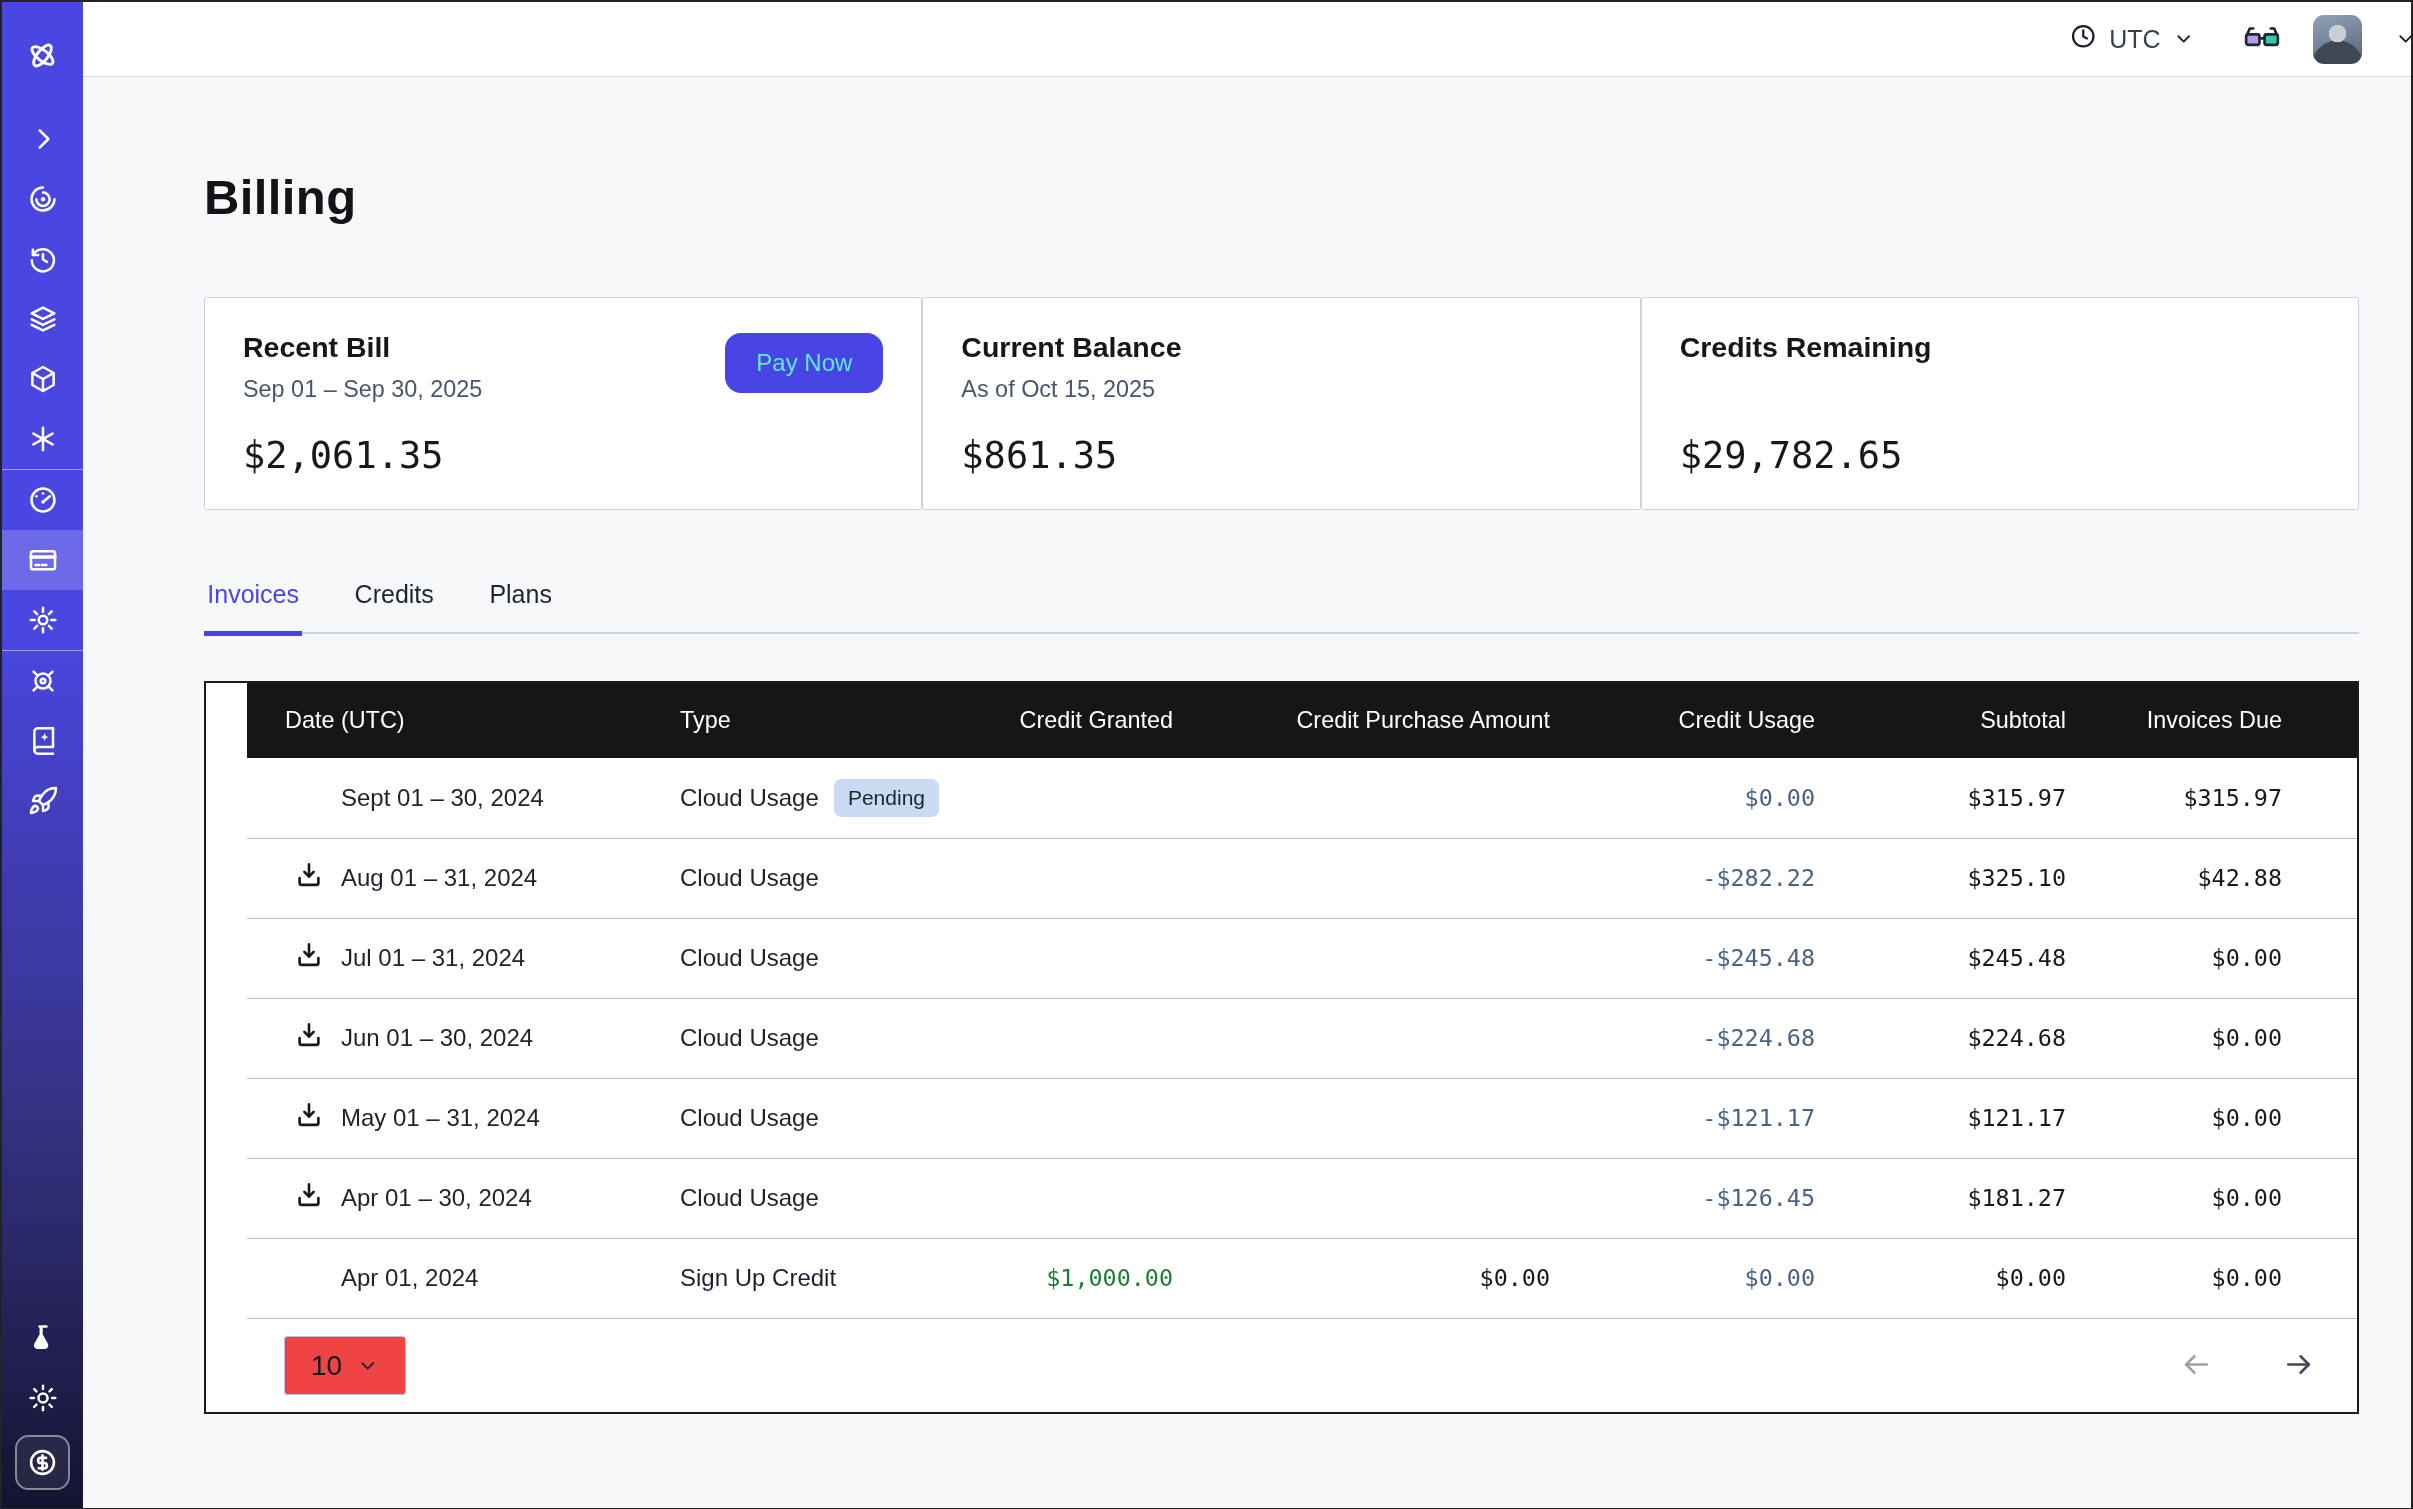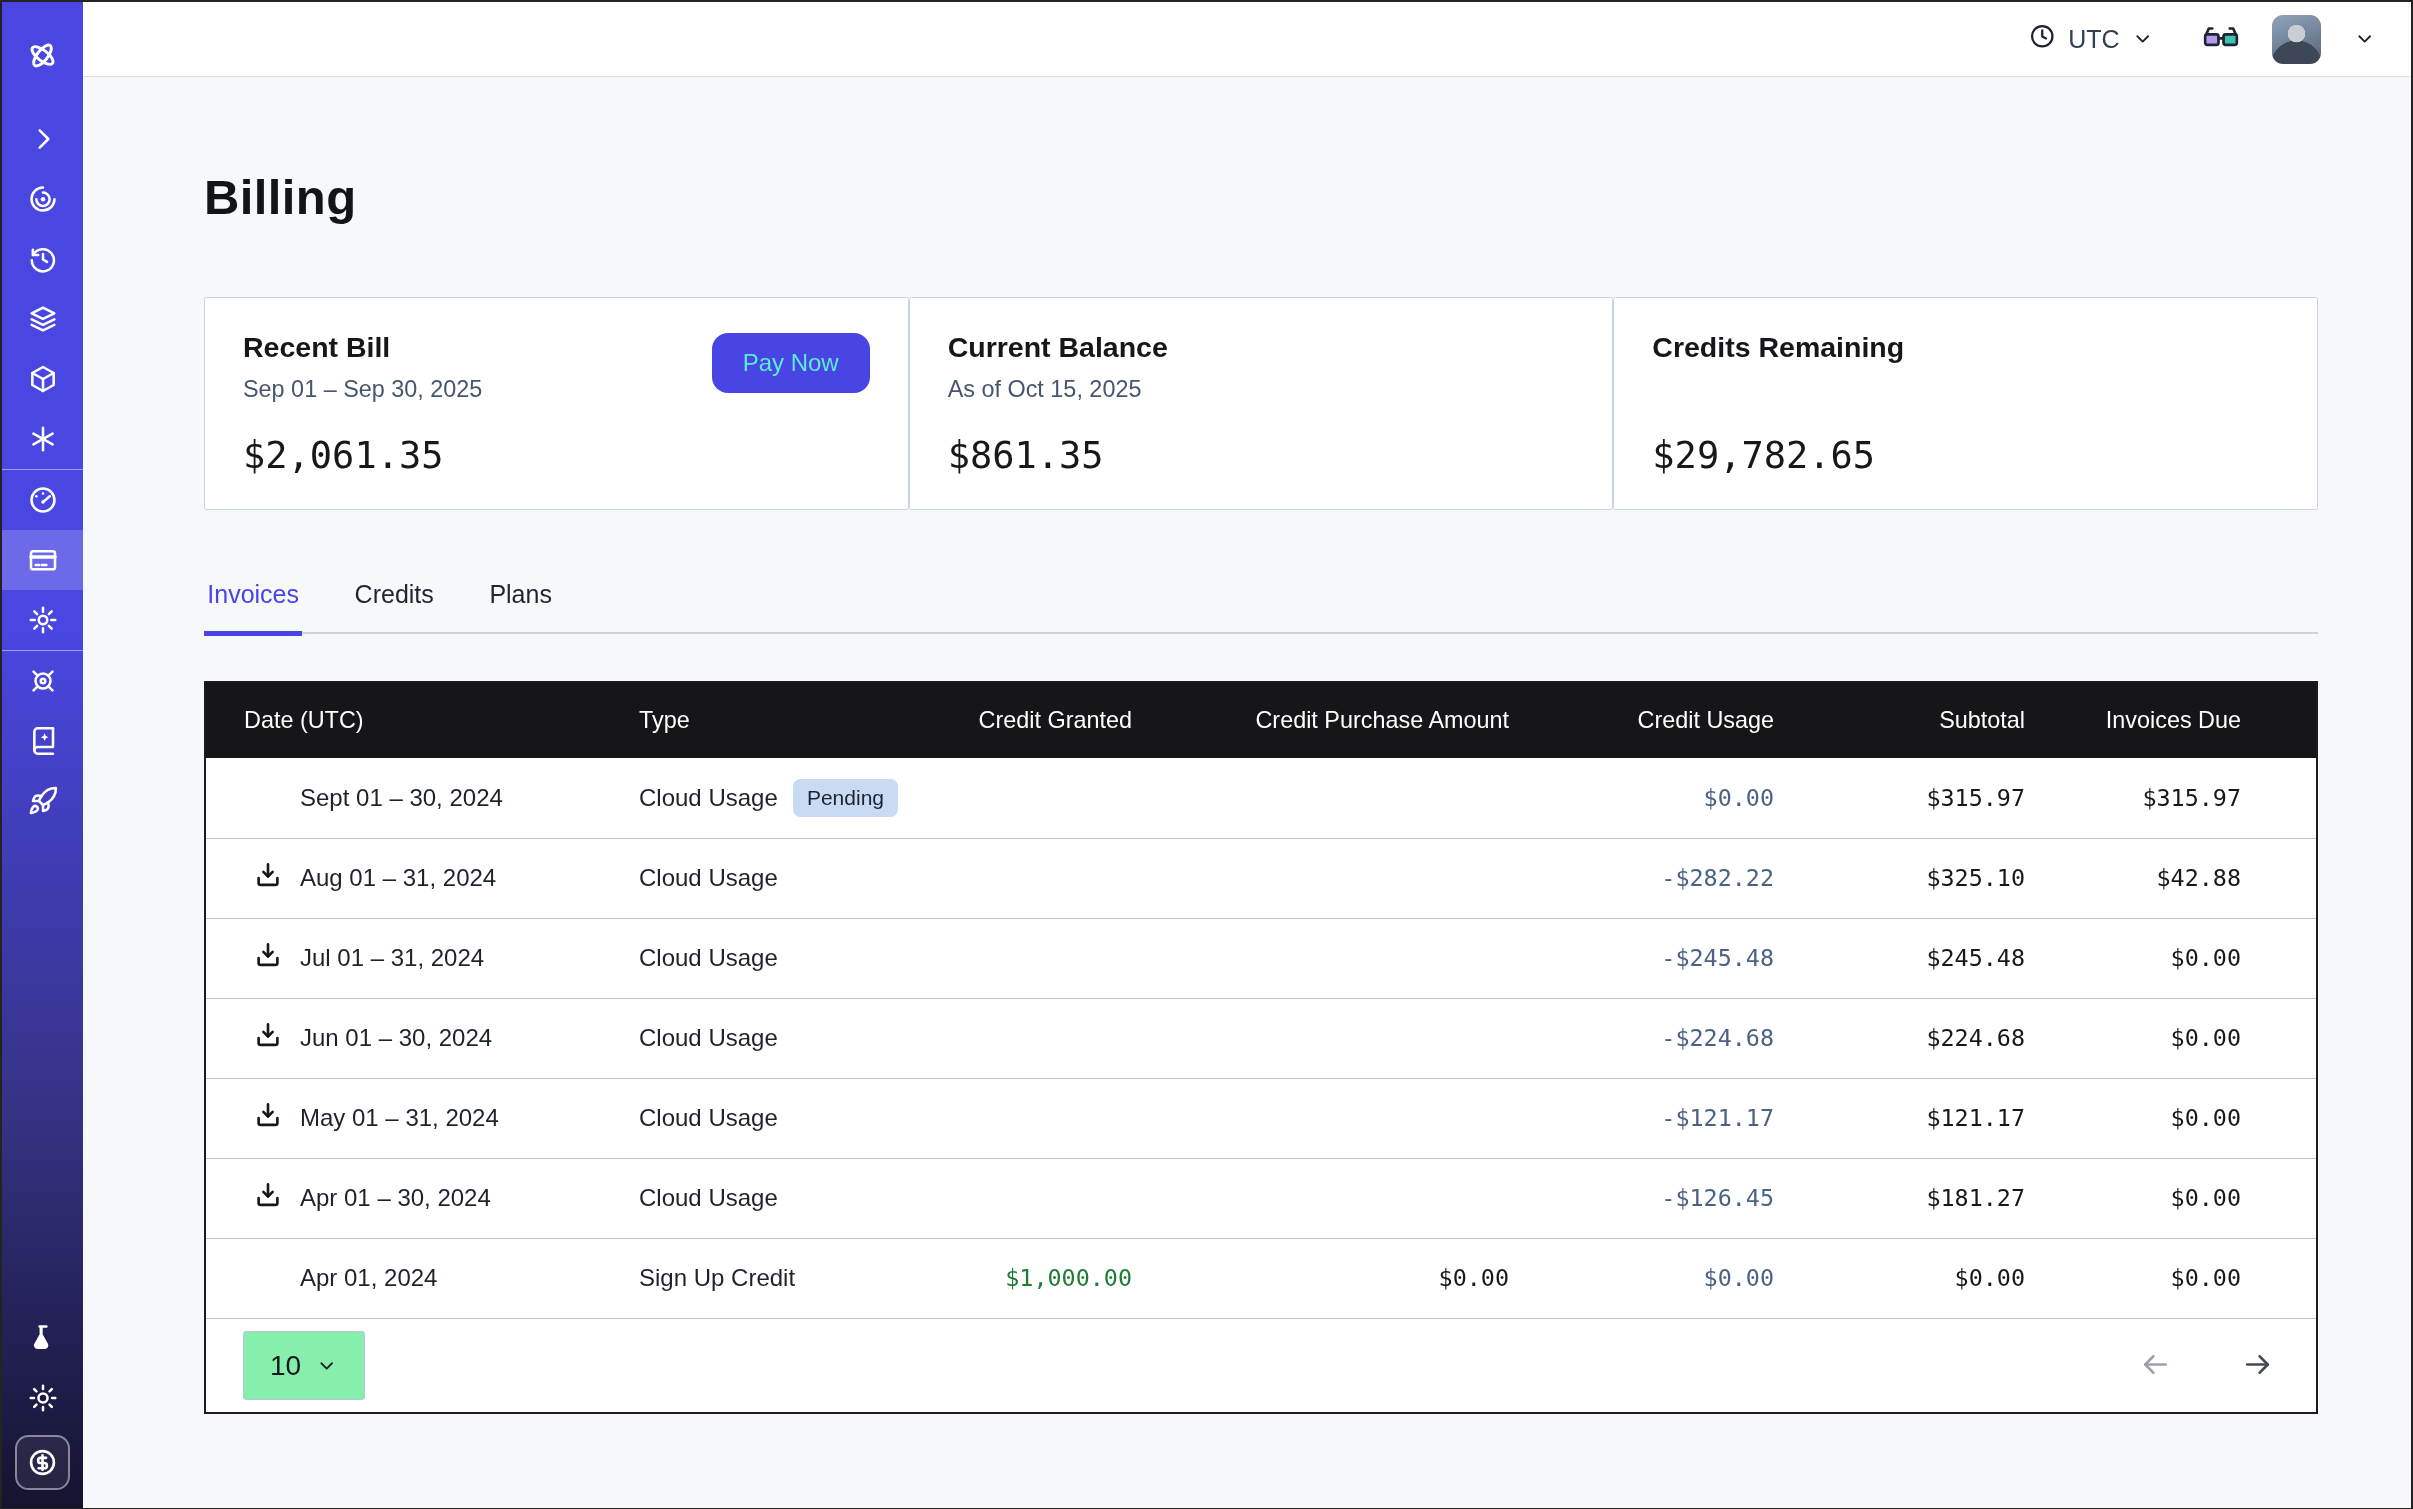--- a/index.html
+++ b/index.html
@@ -78,21 +78,21 @@
   
   .tabs { margin-top:70px; border-bottom:2.5px solid #cbd3df; display:flex; gap:49px; }
   .tab {
     background:none; border:none; font-size:25px; color:#1e2430; cursor:pointer;
     padding:0 3.3px 22px 3.3px; border-bottom:5px solid transparent; margin-bottom:-3.8px;
     font-family:"Liberation Sans","DejaVu Sans",sans-serif;
   }
   .tab.active { color:var(--accent); border-bottom-color:var(--accent); }
 
   
-  .table-wrap { margin-top:47px; border:2.5px solid #1b1b1f; background:#fff; }
+  .table-wrap { margin-top:47px; border:2.5px solid #1b1b1f; background:#fff;padding-left:41px; }
   table { width:100%; border-collapse:collapse; table-layout:fixed; }
   thead th {
     background:var(--thead-bg); color:#fff; font-weight:500; font-size:23.4px;
     height:75px; text-align:left;
   }
   th.th-date { padding-left:38px; }
   th.th-type { padding-left:40px; }
   th.num, td.num { text-align:right; padding-right:69px; }
   th.last, td.last { padding-right:75px; }
   tbody tr + tr td { border-top:1.7px solid var(--row-border); }
@@ -109,21 +109,21 @@
   td.num { font-family:"DejaVu Sans Mono",monospace; font-size:23.4px; color:#17181c; }
   td.usage { color:var(--usage-text); }
   td.granted.has-val { color:var(--green-text); }
 
   .table-footer {
     border-top:1.7px solid var(--row-border);
     height:94px; display:flex; align-items:center; justify-content:space-between;
     padding:0 37px;
   }
   .page-size {
-    width:122px; height:69px; background:#86efac; border:1.7px solid #b9c4dc; border-radius:3.3px;
+    width:122px; height:59px; background:#ef4444; border:1.7px solid #b9c4dc; border-radius:3.3px;
     display:flex; align-items:center; justify-content:center; gap:13.4px;
     font-size:28px; color:#15181d; cursor:pointer;
     font-family:"Liberation Sans","DejaVu Sans",sans-serif;
   }
   .pager { display:flex; align-items:center; gap:59px; }
   .pager button { background:none; border:none; cursor:pointer; display:flex; padding:5px; }
   .pager .prev { color:#9aa1ad; }
   .pager .next { color:#424a57; }
 </style>
 </head>

